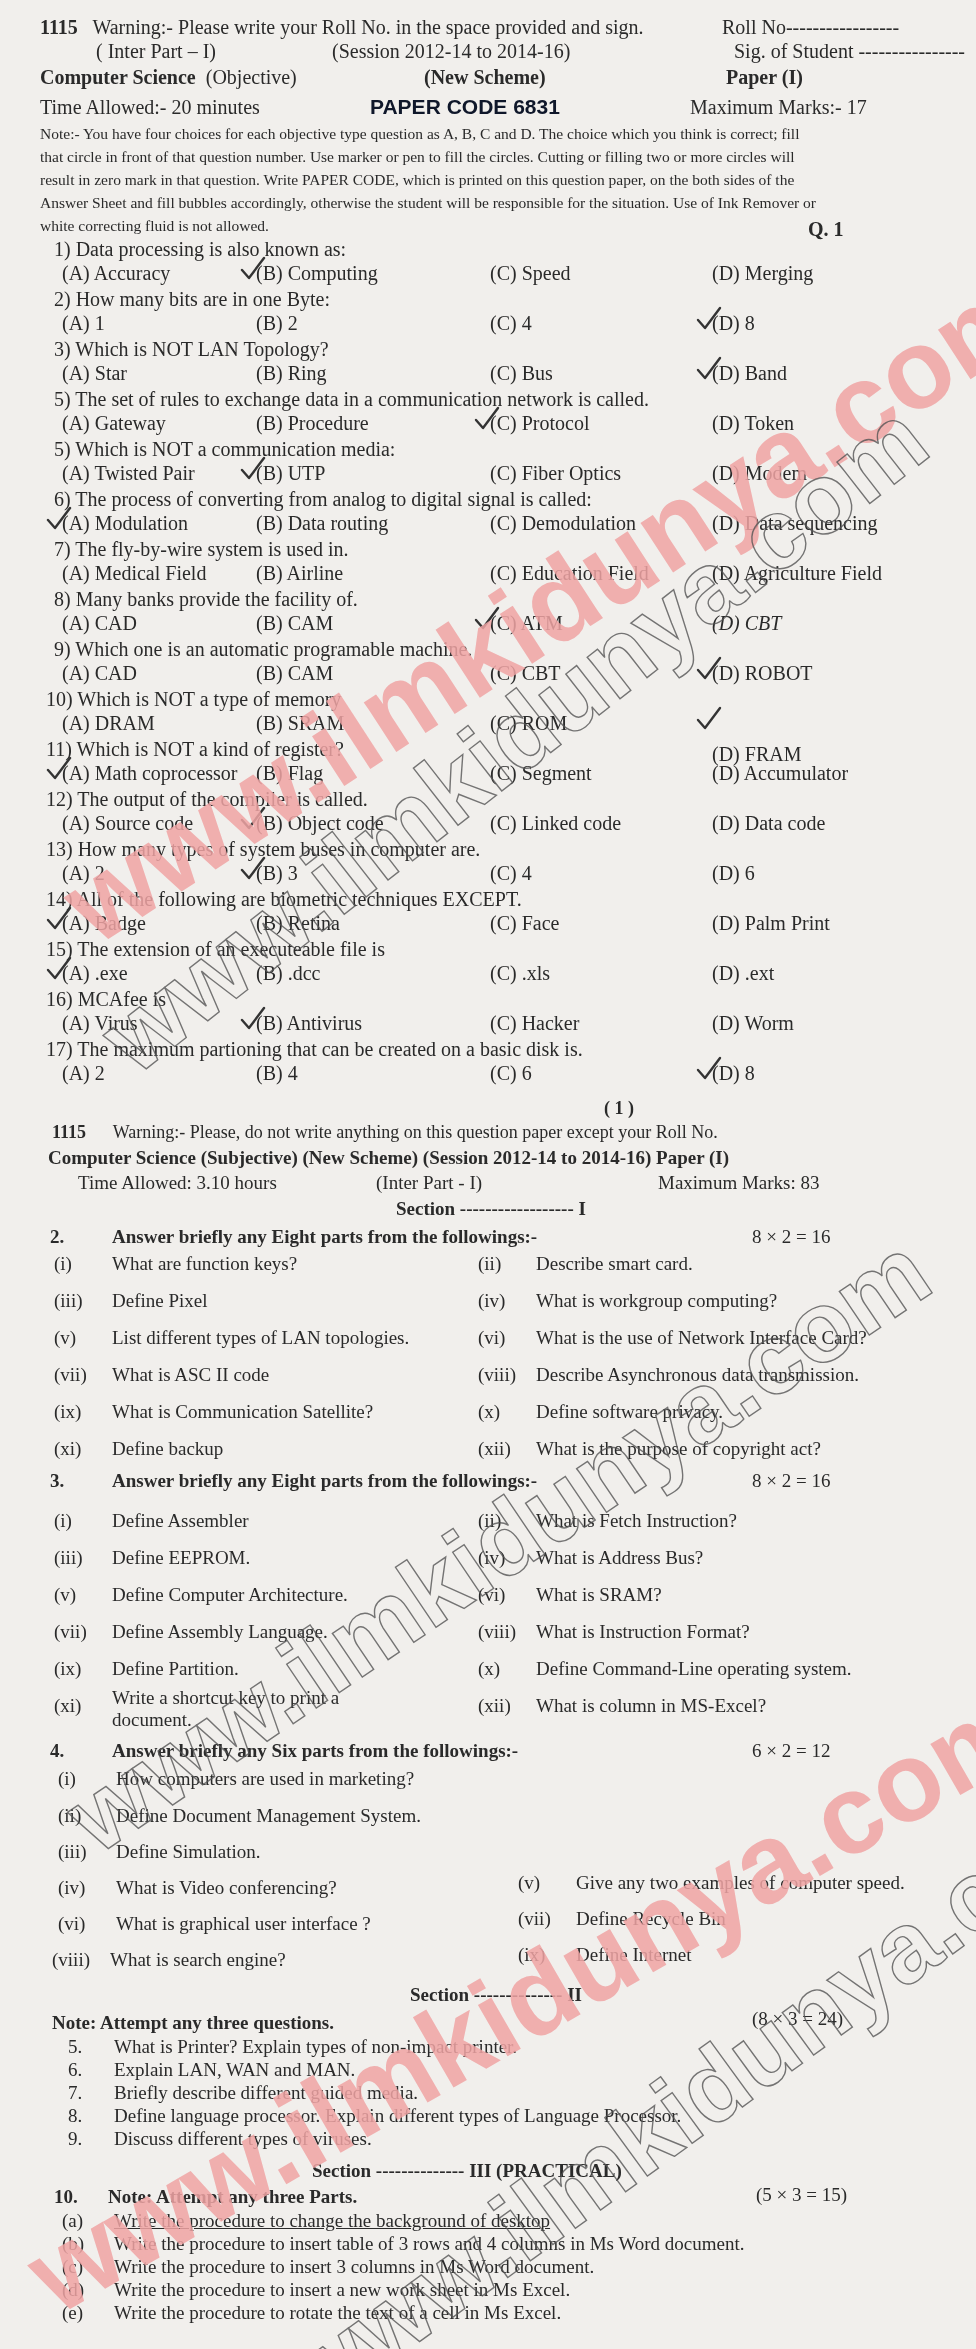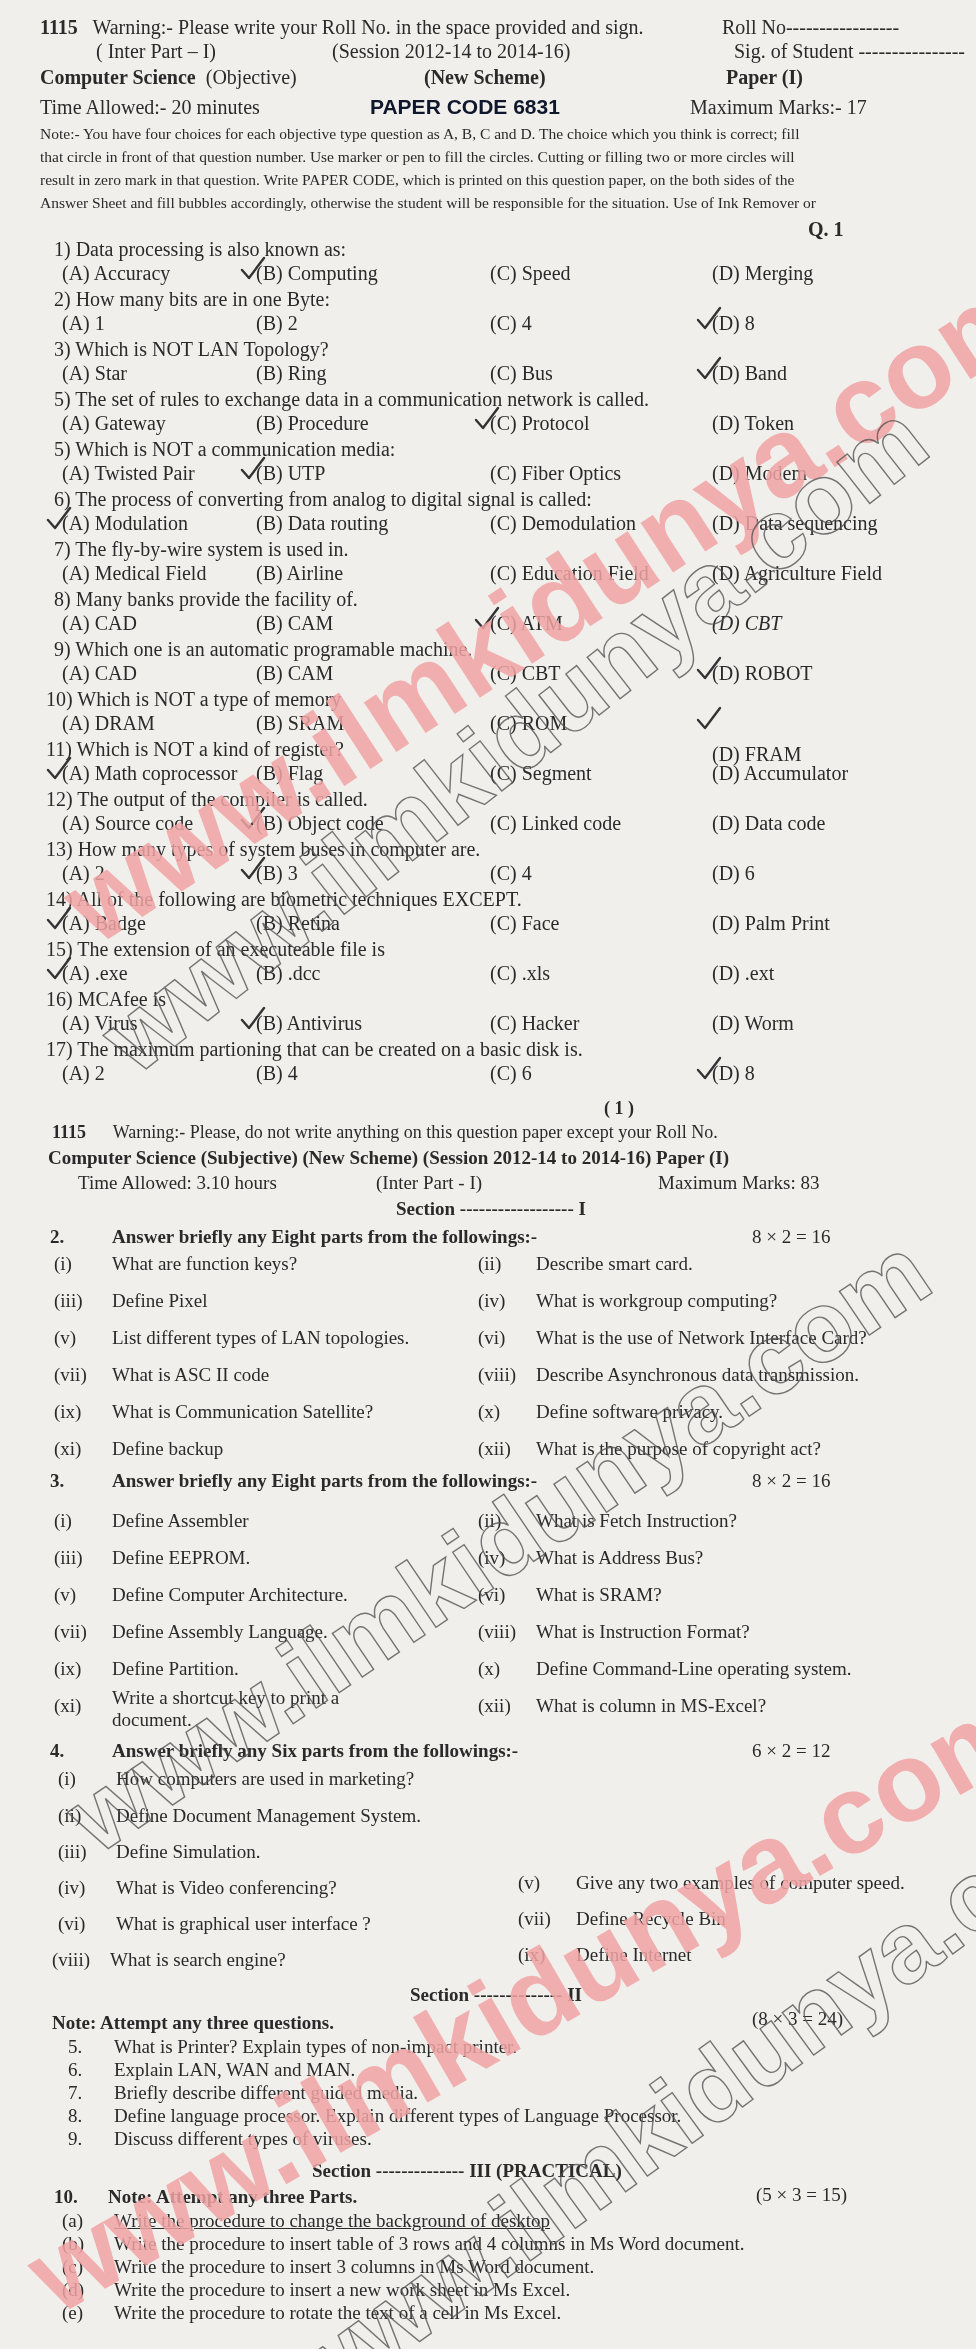--- a/index.html
+++ b/index.html
@@ -50,20 +50,21 @@
 
   <div class="abs t20" style="left:40px;top:96px;">Time Allowed:- 20 minutes</div>
   <div class="abs sans-b" style="left:370px;top:95px;font-size:21px;color:#0f172a;">PAPER CODE 6831</div>
   <div class="abs t20" style="left:690px;top:96px;">Maximum Marks:- 17</div>
 
   <div class="abs" style="left:40px;top:122px;">
     <div class="note" style="white-space:nowrap;">Note:- You have four choices for each objective type question as A, B, C and D. The choice which you think is correct; fill</div>
     <div class="note" style="white-space:nowrap;">that circle in front of that question number. Use marker or pen to fill the circles. Cutting or filling two or more circles will</div>
     <div class="note" style="white-space:nowrap;">result in zero mark in that question. Write PAPER CODE, which is printed on this question paper, on the both sides of the</div>
     <div class="note" style="white-space:nowrap;">Answer Sheet and fill bubbles accordingly, otherwise the student will be responsible for the situation. Use of Ink Remover or</div>
+    <div class="note" style="white-space:nowrap;">white correcting fluid is not allowed.</div>
   </div>
   <div class="abs t20 b" style="left:808px;top:218px;">Q. 1</div>
 
   <div id="mcq-container">
       <div class="abs q-stem" style="left: 54px; top: 238px;">1) Data processing is also known as:</div>
       <div class="abs opt" style="left: 62px; top: 262px;">(A) Accuracy</div>
       <div class="abs opt" style="left: 256px; top: 262px;">(B) Computing</div>
       <div class="abs opt" style="left: 490px; top: 262px;">(C) Speed</div>
       <div class="abs opt" style="left: 712px; top: 262px;">(D) Merging</div>
       <div class="tick" style="left: 240px; top: 256px;"><svg viewBox="0 0 26 24">

